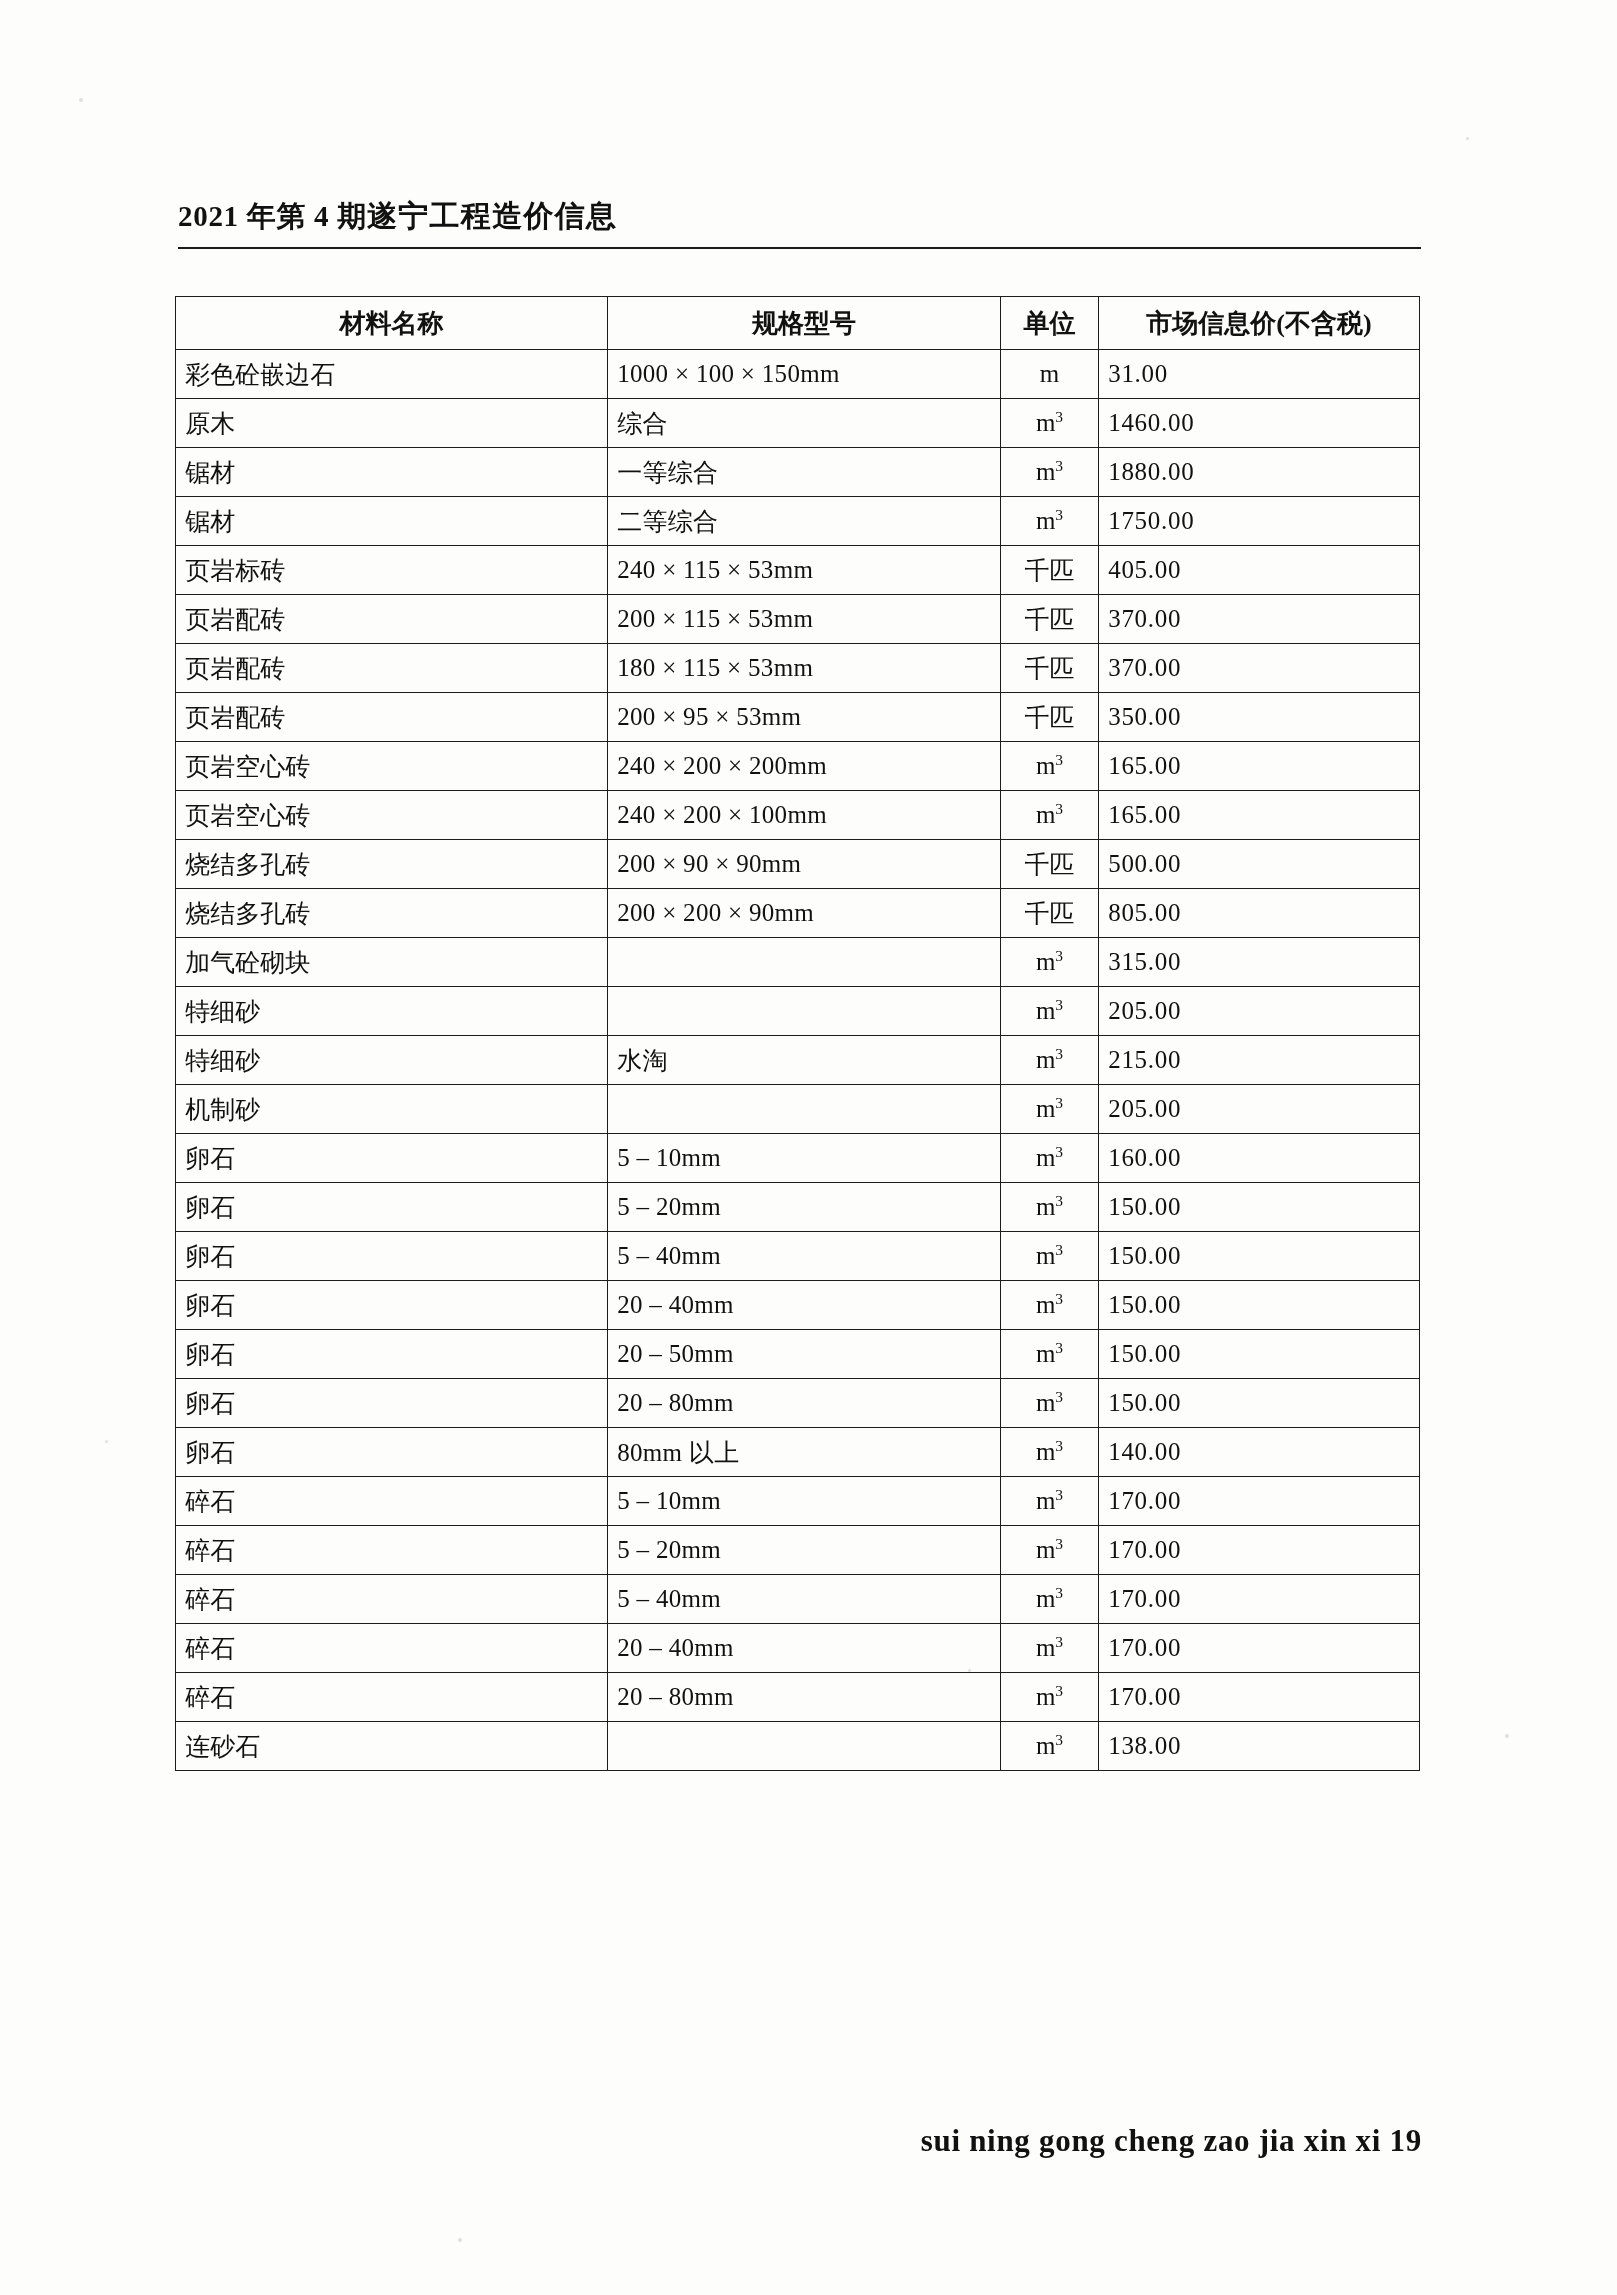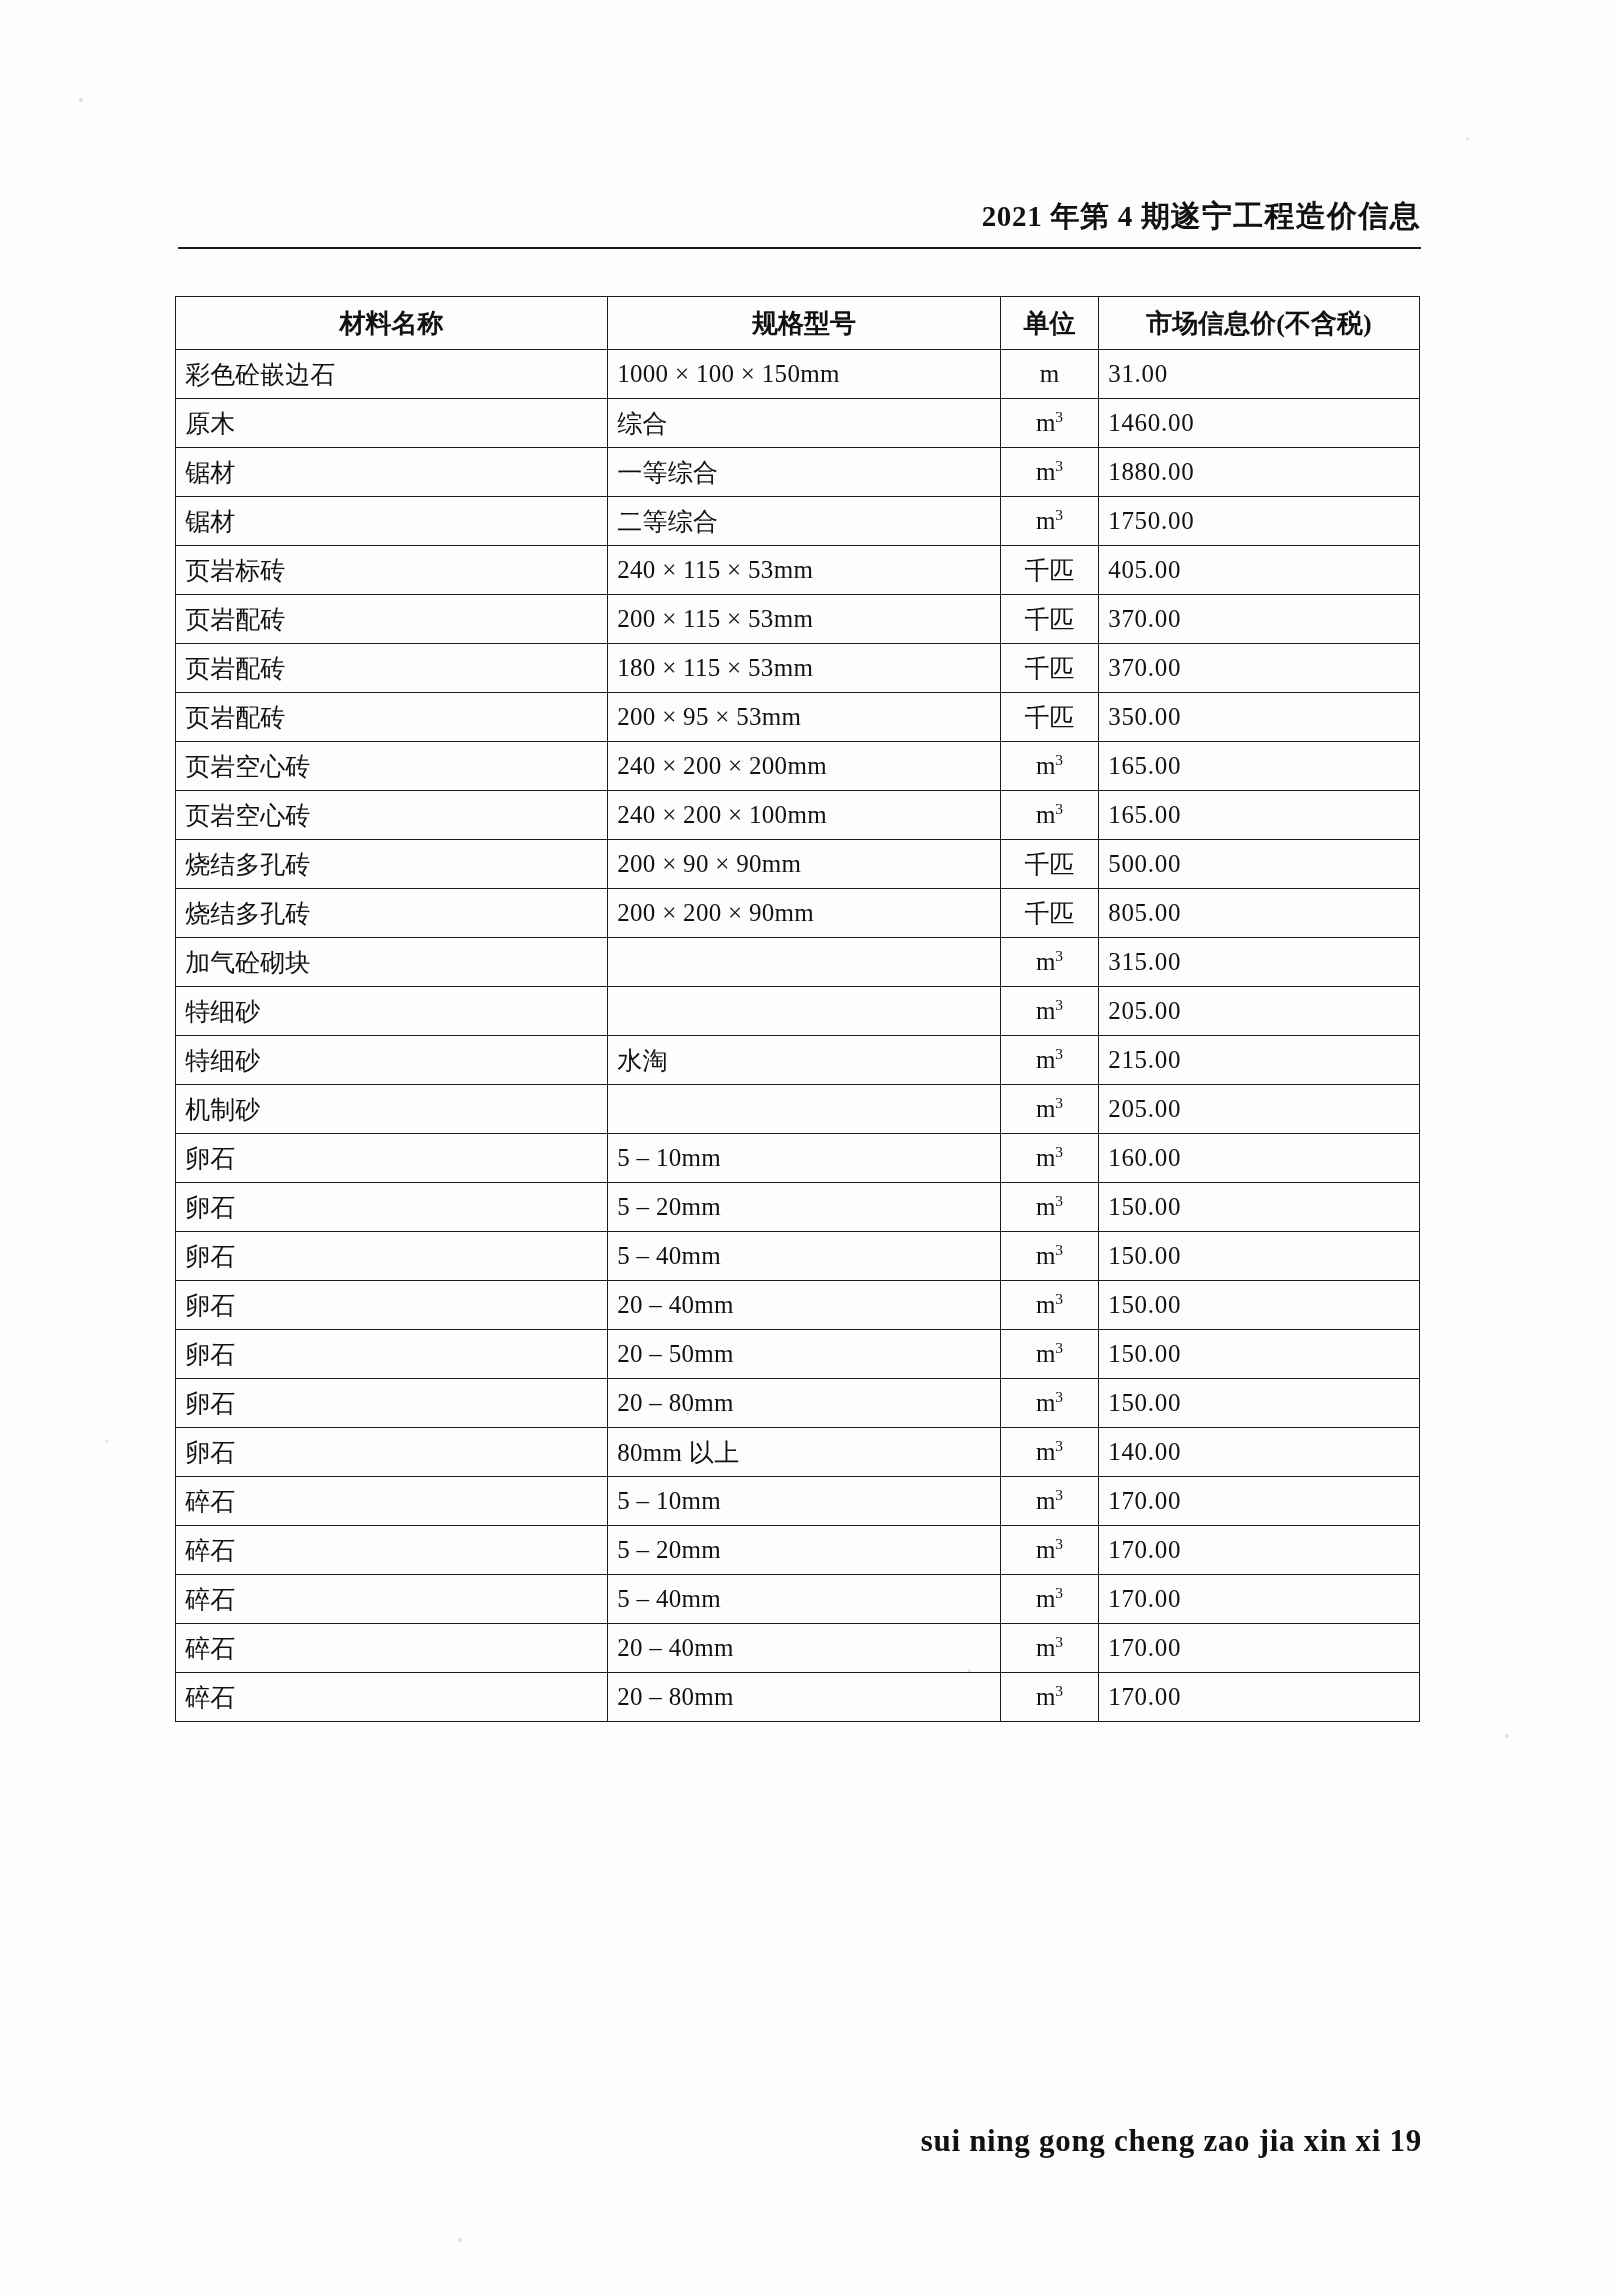--- a/index.html
+++ b/index.html
@@ -23,21 +23,21 @@
     border-radius: 50%;
     opacity: .55;
   }
 
   .header {
     position: absolute;
     left: 178px;
     top: 196px;
     width: 1243px;
     display: flex;
-    justify-content: flex-end;
+    justify-content: flex-start;
     align-items: flex-end;
   }
   .header .issue {
     font-size: 29px;
     font-weight: bold;
     letter-spacing: 0.7px;
   }
   .header .pubtitle {
     font-size: 30px;
     font-weight: bold;
@@ -314,19 +314,25 @@
             <td class="spec">20 – 40mm</td>
             <td class="unit">m<sup>3</sup></td>
             <td class="price">170.00</td>
           </tr>
           <tr>
             <td class="name">碎石</td>
             <td class="spec">20 – 80mm</td>
             <td class="unit">m<sup>3</sup></td>
             <td class="price">170.00</td>
           </tr>
+          <tr>
+            <td class="name">连砂石</td>
+            <td class="spec"></td>
+            <td class="unit">m<sup>3</sup></td>
+            <td class="price">138.00</td>
+          </tr>
         </tbody>
     </table>
   </div>
 
   <div class="footer">sui ning gong cheng zao jia xin xi 19</div>
 </div>
 
 
 </body></html>

